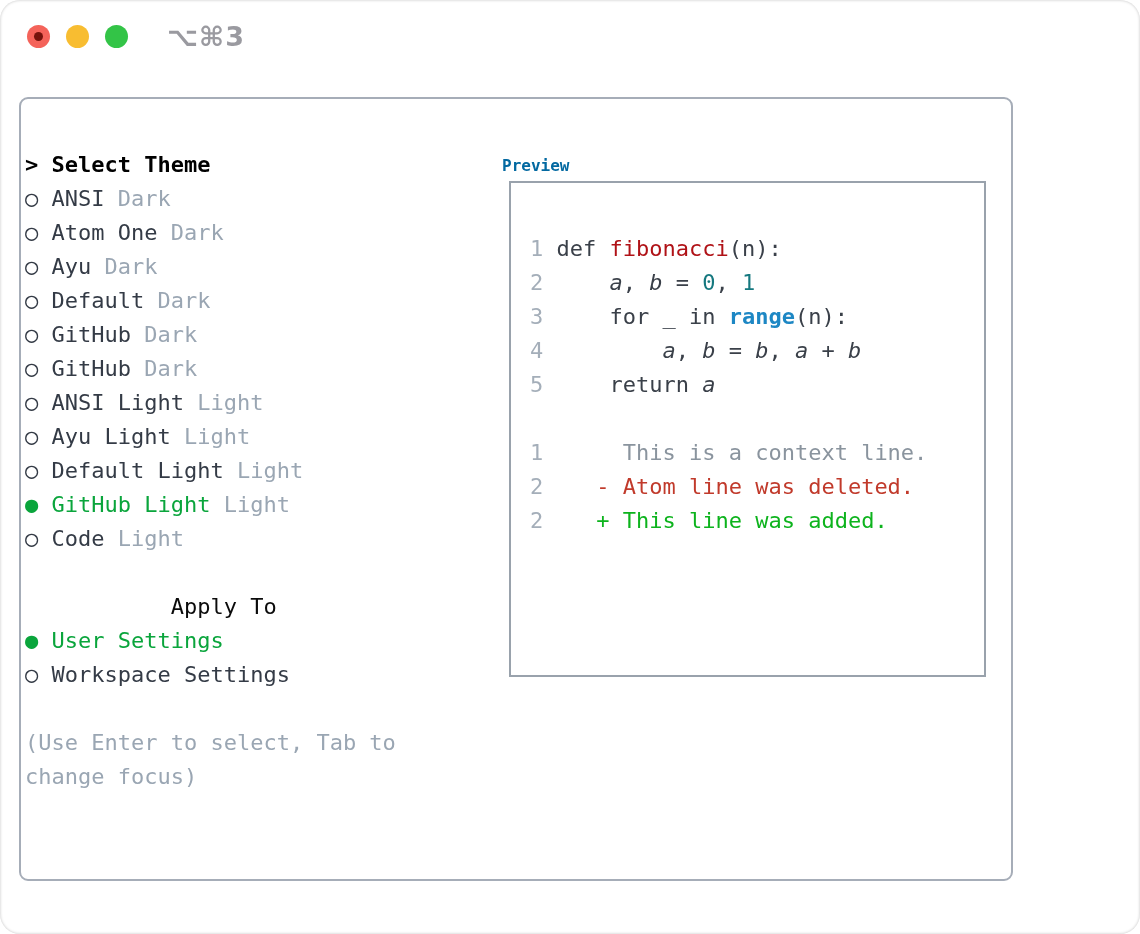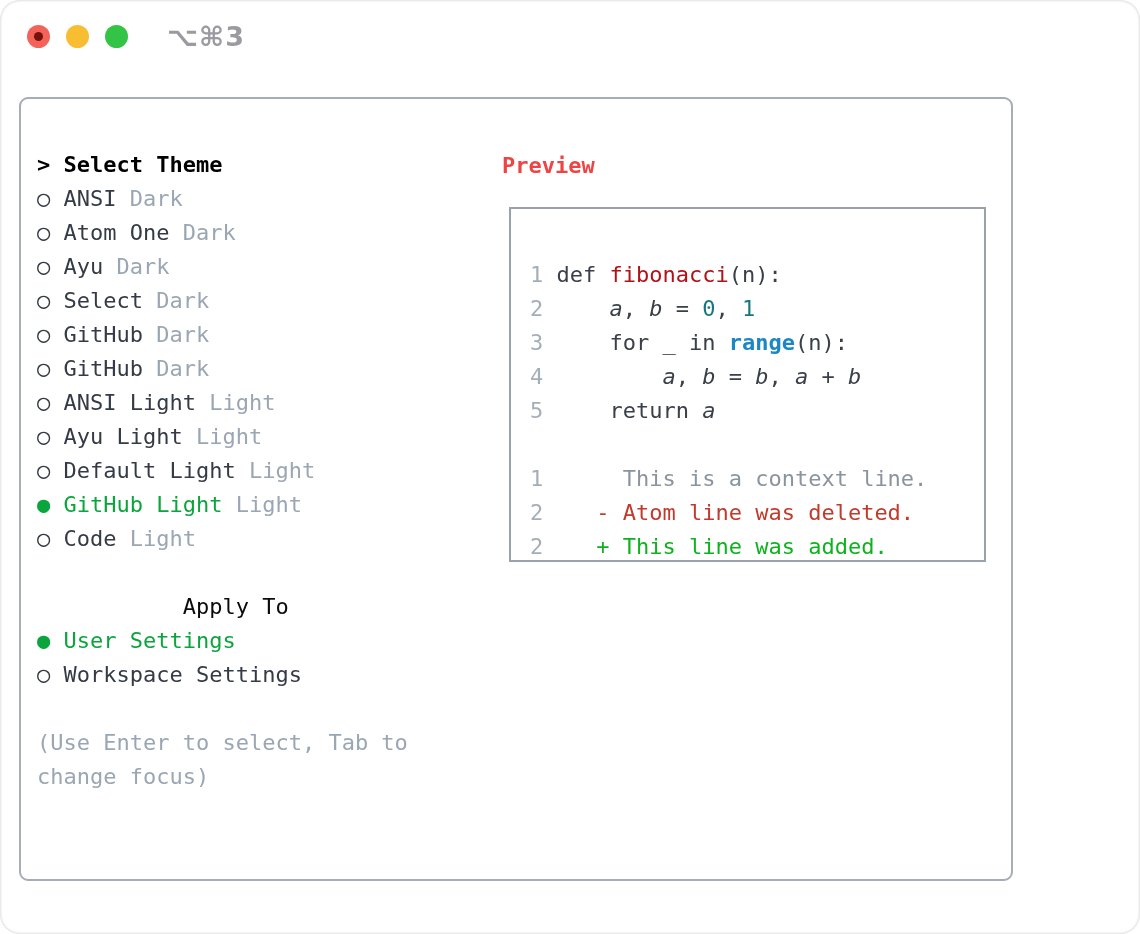--- a/index.html
+++ b/index.html
@@ -28,39 +28,39 @@
     font-size:27px; font-weight:bold; color:#9a9aa0; letter-spacing:1px;
   }
 
   
   .panel {
     position:absolute; left:19px; top:97px; width:994px; height:784px;
     border:2px solid #a6adb8; border-radius:9px; background:#ffffff;
   }
 
   
-  .left-col { position:absolute; left:16px; top:49px; }
+  .left-col { position:absolute; left:4px; top:49px; }
   .row { white-space:pre; font-size:22px; line-height:34px; height:34px; color:#343b46; }
   .row.header { font-weight:bold; color:#000000; }
   .row.blank { height:34px; }
   .prefix { color:#000000; font-weight:bold; }
   .bullet { color:#343b46; }
   .row.selected .bullet, .row.selected .name, .row.selected .label { color:#0aa53c; }
   .name { color:#343b46; }
   .variant { color:#9aa6b3; }
   .apply-header { padding-left:2ch; color:#0b0b0b;text-align:center; }
   .hint { color:#9aa6b3; }
 
   
   .preview-title {
     position:absolute; left:481px; top:50px;
-    font-size:22px; line-height:34px; font-weight:bold; color:#ef4444;
+    font-size:16px; line-height:34px; font-weight:bold; color:#0369a1;
   }
   .preview-box {
-    position:absolute; left:488px; top:108px; width:477px; height:355px;
+    position:absolute; left:488px; top:82px; width:477px; height:496px;
     border:2px solid #99a2ac; background:#ffffff;
   }
   .code { padding:49px 0 0 19px; }
   .code-line { white-space:pre; font-size:22px; line-height:34px; height:34px; }
   .ln { color:#a4aeb9; }
   .tok-plain   { color:#3a4049; }
   .tok-func    { color:#b01217; }
   .tok-num     { color:#15787f; }
   .tok-builtin { color:#1d87c4;font-weight:bold; }
   .tok-var     { color:#3a4049; font-style:italic; }
@@ -84,21 +84,21 @@
 
   <div class="panel">
 
     <div class="left-col">
       <div class="row header"><span class="prefix">&gt;</span><span> </span><span>Select Theme</span></div>
 
       <div id="theme-list">
           <div class="row theme-item"><span class="bullet">○</span><span> </span><span class="name">ANSI</span><span> </span><span class="variant">Dark</span></div>
           <div class="row theme-item"><span class="bullet">○</span><span> </span><span class="name">Atom One</span><span> </span><span class="variant">Dark</span></div>
           <div class="row theme-item"><span class="bullet">○</span><span> </span><span class="name">Ayu</span><span> </span><span class="variant">Dark</span></div>
-          <div class="row theme-item"><span class="bullet">○</span><span> </span><span class="name">Select</span><span> </span><span class="variant">Dark</span></div>
+          <div class="row theme-item"><span class="bullet">○</span><span> </span><span class="name">Default</span><span> </span><span class="variant">Dark</span></div>
           <div class="row theme-item"><span class="bullet">○</span><span> </span><span class="name">GitHub</span><span> </span><span class="variant">Dark</span></div>
           <div class="row theme-item"><span class="bullet">○</span><span> </span><span class="name">GitHub</span><span> </span><span class="variant">Dark</span></div>
           <div class="row theme-item"><span class="bullet">○</span><span> </span><span class="name">ANSI Light</span><span> </span><span class="variant">Light</span></div>
           <div class="row theme-item"><span class="bullet">○</span><span> </span><span class="name">Ayu Light</span><span> </span><span class="variant">Light</span></div>
           <div class="row theme-item"><span class="bullet">○</span><span> </span><span class="name">Default Light</span><span> </span><span class="variant">Light</span></div>
           <div class="row theme-item selected"><span class="bullet">●</span><span> </span><span class="name">GitHub Light</span><span> </span><span class="variant">Light</span></div>
           <div class="row theme-item"><span class="bullet">○</span><span> </span><span class="name">Code</span><span> </span><span class="variant">Light</span></div>
         </div>
 
       <div class="row blank"> </div>

